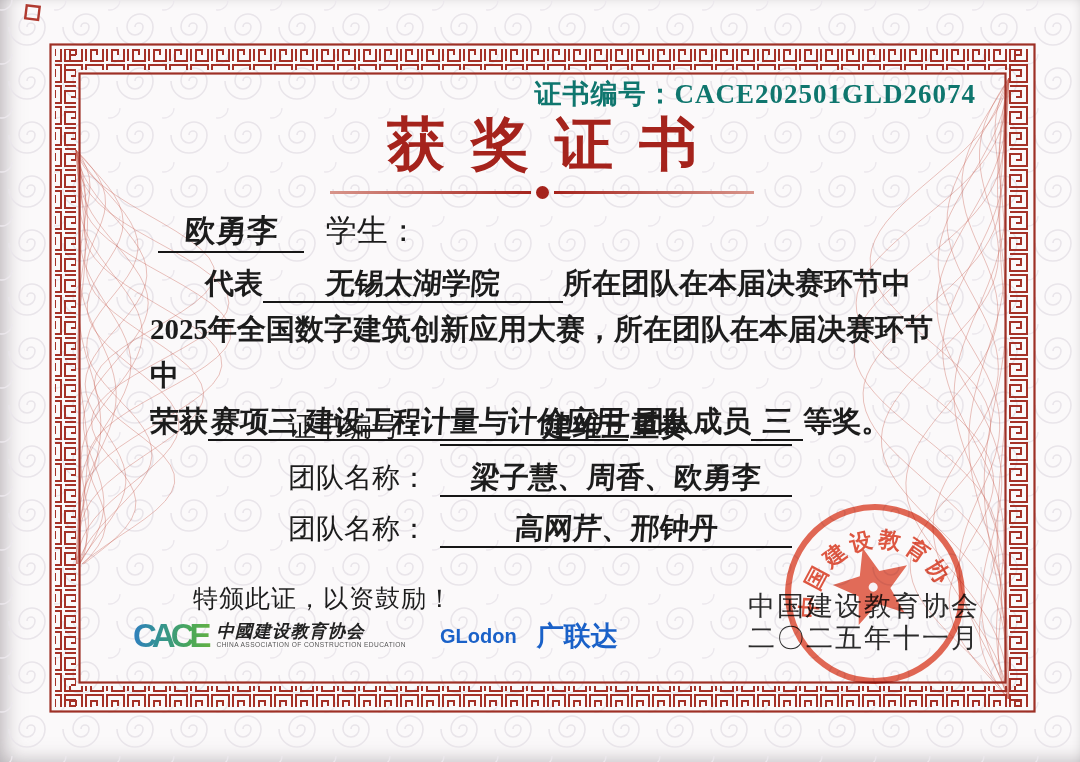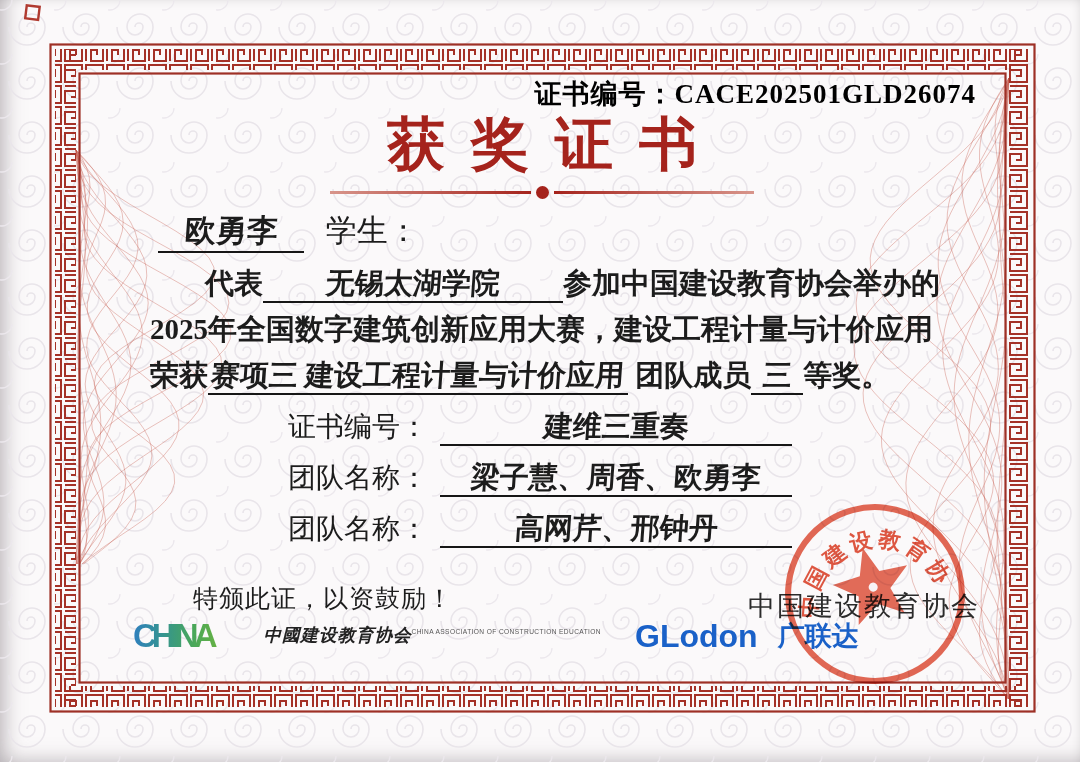--- a/index.html
+++ b/index.html
@@ -1,21 +1,21 @@
 <!DOCTYPE html>
 <html><head>
 <meta charset="utf-8">
 <style>
   html,body{margin:0;padding:0;background:#ddd;}
   .page{position:relative;width:1080px;height:762px;background:#fbf9fa;overflow:hidden;
         font-family:"Liberation Serif",serif;color:#1c1c1c;
         box-shadow:inset 16px -12px 22px -14px rgba(110,100,108,.55), inset -6px 6px 14px -10px rgba(0,0,0,.22);}
   .abs{position:absolute;}
   svg.bg{position:absolute;left:0;top:0;}
-  .cert-number{top:76px;right:104px;font-size:27px;font-weight:700;letter-spacing:1px;color:#000000;}
+  .cert-number{top:76px;right:104px;font-size:27px;font-weight:700;letter-spacing:1px;color:#0f766e;}
   .cert-title{top:106px;left:0;width:1084px;text-align:center;font-size:58px;font-weight:900;
               color:#a5231c;letter-spacing:26px;text-indent:26px;}
   .title-rule{top:186px;left:330px;width:424px;display:flex;align-items:center;}
   .title-rule .ln{flex:1;height:2.5px;background:linear-gradient(90deg,#d8958b,#a5231c);}
   .title-rule .ln.r{background:linear-gradient(90deg,#a5231c,#d8958b);}
   .title-rule .dot{width:13px;height:13px;border-radius:50%;background:#a5231c;margin:0 5px;}
   .hand{display:inline-block;font-weight:700;transform:skewX(-4deg);}
   .u{display:inline-block;border-bottom:2px solid #161616;text-align:center;line-height:1.25;}
   .heavy{font-family:"Liberation Sans",sans-serif;font-weight:400;}
   .name-row{top:210px;left:158px;font-size:31px;}
@@ -24,24 +24,24 @@
   .body-text .u{min-width:100px;}
   .fields{top:408px;left:288px;}
   .field-row{height:51px;font-size:29px;white-space:nowrap;}
   .field-row .lbl{display:inline-block;width:152px;font-size:28px;}
   .field-row .u{width:352px;}
   .closing{top:582px;left:145px;font-size:25px;letter-spacing:1px;margin-left:48px;}
   .logos{top:617px;left:133px;display:flex;align-items:center;}
   .cace-mark{font-family:"Liberation Sans",sans-serif;font-weight:800;font-size:33px;letter-spacing:-5px;
              background:linear-gradient(90deg,#2f7fbe,#35948f,#49a75a,#6cb33f);
              -webkit-background-clip:text;background-clip:text;color:transparent;padding-right:10px;}
-  .cace-names{display:flex;flex-direction:row;line-height:1;margin-right:34px;margin-left:41px;}
+  .cace-names{display:flex;flex-direction:column;line-height:1;margin-right:34px;}
   .cace-cn{font-size:17.5px;font-weight:700;letter-spacing:1px;color:#222;font-style:italic;}
   .cace-en{font-size:6.6px;color:#555;letter-spacing:.4px;font-family:"Liberation Sans",sans-serif;margin-top:2px;}
-  .glodon-mark{font-family:"Liberation Sans",sans-serif;font-weight:800;font-size:32px;color:#1a61c8;letter-spacing:0;}
+  .glodon-mark{font-family:"Liberation Sans",sans-serif;font-weight:800;font-size:20px;color:#1a61c8;letter-spacing:0;}
   .glodon-cn{font-size:27px;font-weight:700;color:#1a61c8;font-family:"Liberation Sans",sans-serif;margin-left:20px;}
   .issuer-block{top:590px;left:748px;font-family:"Liberation Sans",sans-serif;font-weight:500;
                 font-size:27px;line-height:32px;letter-spacing:2px;color:#2b2b2b;}
   svg.seal{position:absolute;left:779px;top:498px;mix-blend-mode:multiply;opacity:.92;}
 </style>
 </head>
 <body>
 
 <div class="page">
 
@@ -110,23 +110,23 @@
     <div class="ln r"></div>
   </div>
 
   <div class="abs name-row">
     <span class="u"><span class="hand">欧勇李</span></span>
     <span class="heavy" style="margin-left:14px;">学生：</span>
   </div>
 
   <div class="abs body-text">
     <div style="text-indent:0;padding-left:55px;">
-      <span>代表</span><span class="u" style="width:300px;"><span class="hand">无锡太湖学院</span></span><span>参加中国建设教育协会举办的</span>
+      <span>代表</span><span class="u" style="width:300px;"><span class="hand">无锡太湖学院</span></span><span>所在团队在本届决赛环节中</span>
     </div>
-    <div>2025年全国数字建筑创新应用大赛，建设工程计量与计价应用</div>
+    <div>2025年全国数字建筑创新应用大赛，所在团队在本届决赛环节中</div>
     <div>
       <span>荣获</span><span class="u" style="min-width:420px;"><span class="hand">赛项三 建设工程计量与计价应用</span></span>
       <span>团队成员</span><span class="u" style="min-width:52px;"><span class="hand">三</span></span><span>等奖。</span>
     </div>
   </div>
 
   <div class="abs fields">
     <div class="field-row">
       <span class="lbl heavy">证书编号：</span><span class="u"><span class="hand">建维三重奏</span></span>
     </div>
@@ -134,31 +134,32 @@
       <span class="lbl heavy">团队名称：</span><span class="u"><span class="hand">梁子慧、周香、欧勇李</span></span>
     </div>
     <div class="field-row">
       <span class="lbl heavy">团队名称：</span><span class="u"><span class="hand">高网芹、邢钟丹</span></span>
     </div>
   </div>
 
   <div class="abs closing heavy">特颁此证，以资鼓励！</div>
 
   <div class="abs logos">
-    <span class="cace-mark">CHINA</span>
+    <span class="cace-mark">CACE</span>
     <span class="cace-names">
       <span class="cace-cn">中國建设教育协会</span>
       <span class="cace-en">CHINA ASSOCIATION OF CONSTRUCTION EDUCATION</span>
     </span>
     <span class="glodon-mark">GLodon</span>
     <span class="glodon-cn">广联达</span>
   </div>
 
   <div class="abs issuer-block">
     <div>中国建设教育协会</div>
+    <div>二〇二五年十一月</div>
   </div>
 
   <svg class="seal" width="192" height="192" viewBox="0 0 190 190">
     <g transform="rotate(-15 95 95)">
       <circle cx="95" cy="95" r="86" fill="none" stroke="#df4a32" stroke-width="6" opacity=".9"></circle>
       <path d="M95,48 L105,74.2 L133,75.6 L111.2,93.3 L118.5,120.4 L95,105 L71.5,120.4 L78.8,93.3 L57,75.6 L85,74.2 Z" fill="#df4a32" opacity=".88"></path>
       <circle cx="95" cy="88" r="4.5" fill="#fbf9fa"></circle>
       <defs>
           <path id="sealArc" d="M33,111 A62,62 0 1 1 157,111" fill="none"></path>
         </defs>

